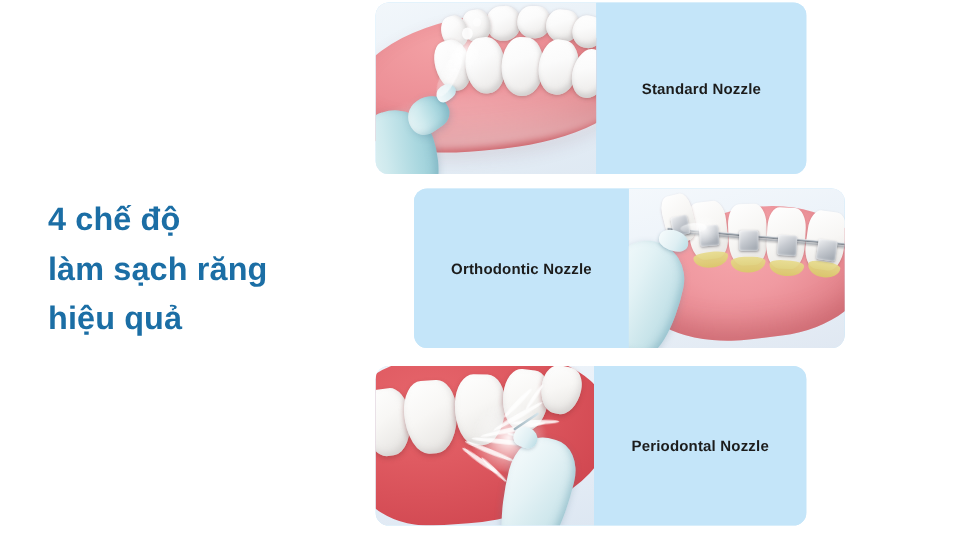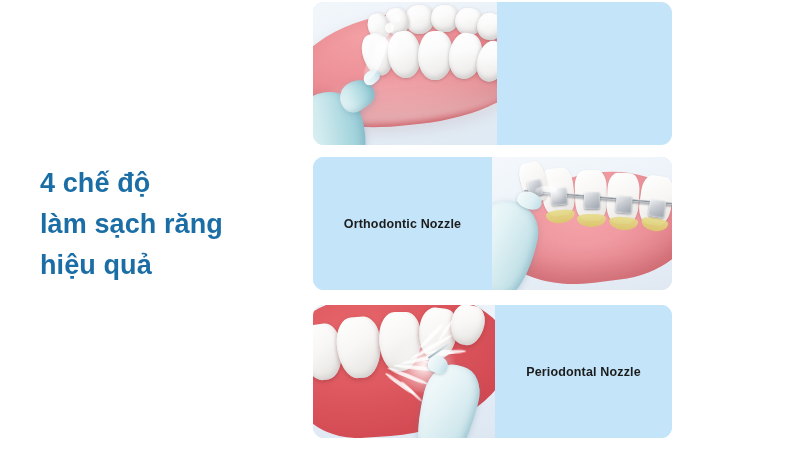--- a/index.html
+++ b/index.html
@@ -35,21 +35,21 @@
     position: absolute;
     left: 313px;
     width: 359px;
     border-radius: 11px;
     overflow: hidden;
     display: flex;
     background: #c4e5f9;
     box-shadow: 0 0 0 0 rgba(0,0,0,0);
   }
   .panel-1 { top: 2px;   height: 143px; }
-  .panel-2 { top: 157px; height: 133px; }
+  .panel-2 { top: 157px; height: 133px; margin-left: 32px; }
   .panel-3 { top: 305px; height: 133px; justify-content: space-between; }
 
   .pane-img   { position: relative; overflow: hidden; }
   .pane-label {
     position: relative;
     background: #c4e5f9;
     display: flex;
     align-items: center;
     justify-content: center;
   }
@@ -222,20 +222,23 @@
                   border-radius:50% 50% 40% 40%;
                   transform:rotate(-38deg);"></div>
 
       <div class="jet" style="left:30%; top:28%; width:7%; height:28%; transform:rotate(26deg); border-radius:48%;"></div>
       <div class="jet" style="left:33%; top:24%; width:5%; height:22%; transform:rotate(22deg); opacity:.8;"></div>
       <div class="glow" style="left:31%; top:18%; width:18%; height:22%;"></div>
       <div class="spark" style="left:39%; top:15%; width:5%; height:7%;"></div>
       <div class="spark" style="left:44%; top:9%;  width:4%; height:5%; opacity:.7;"></div>
     </div>
 
+    <div class="pane-label">
+      <span>Standard Nozzle</span>
+    </div>
   </div>
 
   <div class="panel panel-2">
 
     <div class="pane-label">
       <span>Orthodontic Nozzle</span>
     </div>
 
     <div class="pane-img">
       <div class="scene" style="background:linear-gradient(165deg,#f4f8fc 0%,#eaf1f8 50%,#e0e8f2 100%);"></div>

